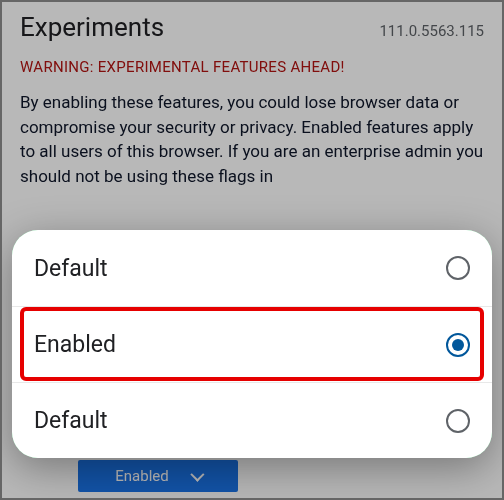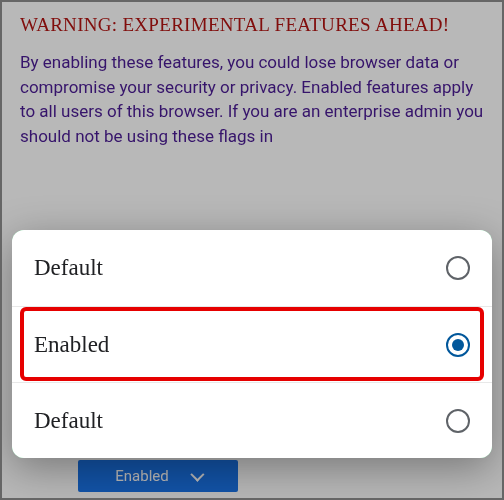--- a/index.html
+++ b/index.html
@@ -26,30 +26,29 @@
       font-size: 26px;
       font-weight: 400;
       color: #202124;
     }
     .version {
       font-size: 15px;
       color: #5f6368;
     }
     .warning {
       color: #b31412;
-      font-size: 19px;
+      font-size: 15px;
       font-weight: 400;
       letter-spacing: 0.3px;
       padding: 6px 0 14px 0;
-      font-family: Liberation Serif, serif;
     }
     .body-text {
       font-size: 17px;
       line-height: 1.45;
-      color: #4c1d95;
+      color: #0f172a;
     }
     .select-pill {
       position: absolute;
       left: 78px;
       bottom: 8px;
       width: 160px;
       height: 32px;
       background: #1a73e8;
       color: #fff;
       font-size: 15px;
@@ -69,24 +68,23 @@
       position: absolute;
       inset: 0;
       background: rgba(0,0,0,0.28);
     }
     .sheet {
       position: absolute;
       left: 12px;
       right: 12px;
       top: 230px;
       background: #86efac;
-      border-radius: 12px;
+      border-radius: 26px;
       box-shadow: 0 10px 40px rgba(0,0,0,0.35);
       overflow: hidden;
-      font-family: Liberation Serif, serif;
     }
     .option {
       display: flex;
       align-items: center;
       justify-content: space-between;
       padding: 0 22px;
       height: 76px;
       font-size: 23px;
       color: #202124;
       border-top: 1px solid #e8e8e8;
@@ -128,20 +126,24 @@
       position: absolute;
       inset: 0;
       border: 2px solid #666;
       pointer-events: none;
     }
   </style>
 </head>
 <body>
 
 <div class="page">
+  <div class="header">
+    <div class="title">Experiments</div>
+    <div class="version">111.0.5563.115</div>
+  </div>
   <div class="warning">WARNING: EXPERIMENTAL FEATURES AHEAD!</div>
   <div class="body-text">By enabling these features, you could lose browser data or compromise your security or privacy. Enabled features apply to all users of this browser. If you are an enterprise admin you should not be using these flags in</div>
 
   <div class="select-pill">
     <span>Enabled</span>
     <span class="chev"></span>
   </div>
 </div>
 
 <div class="dim"></div>

